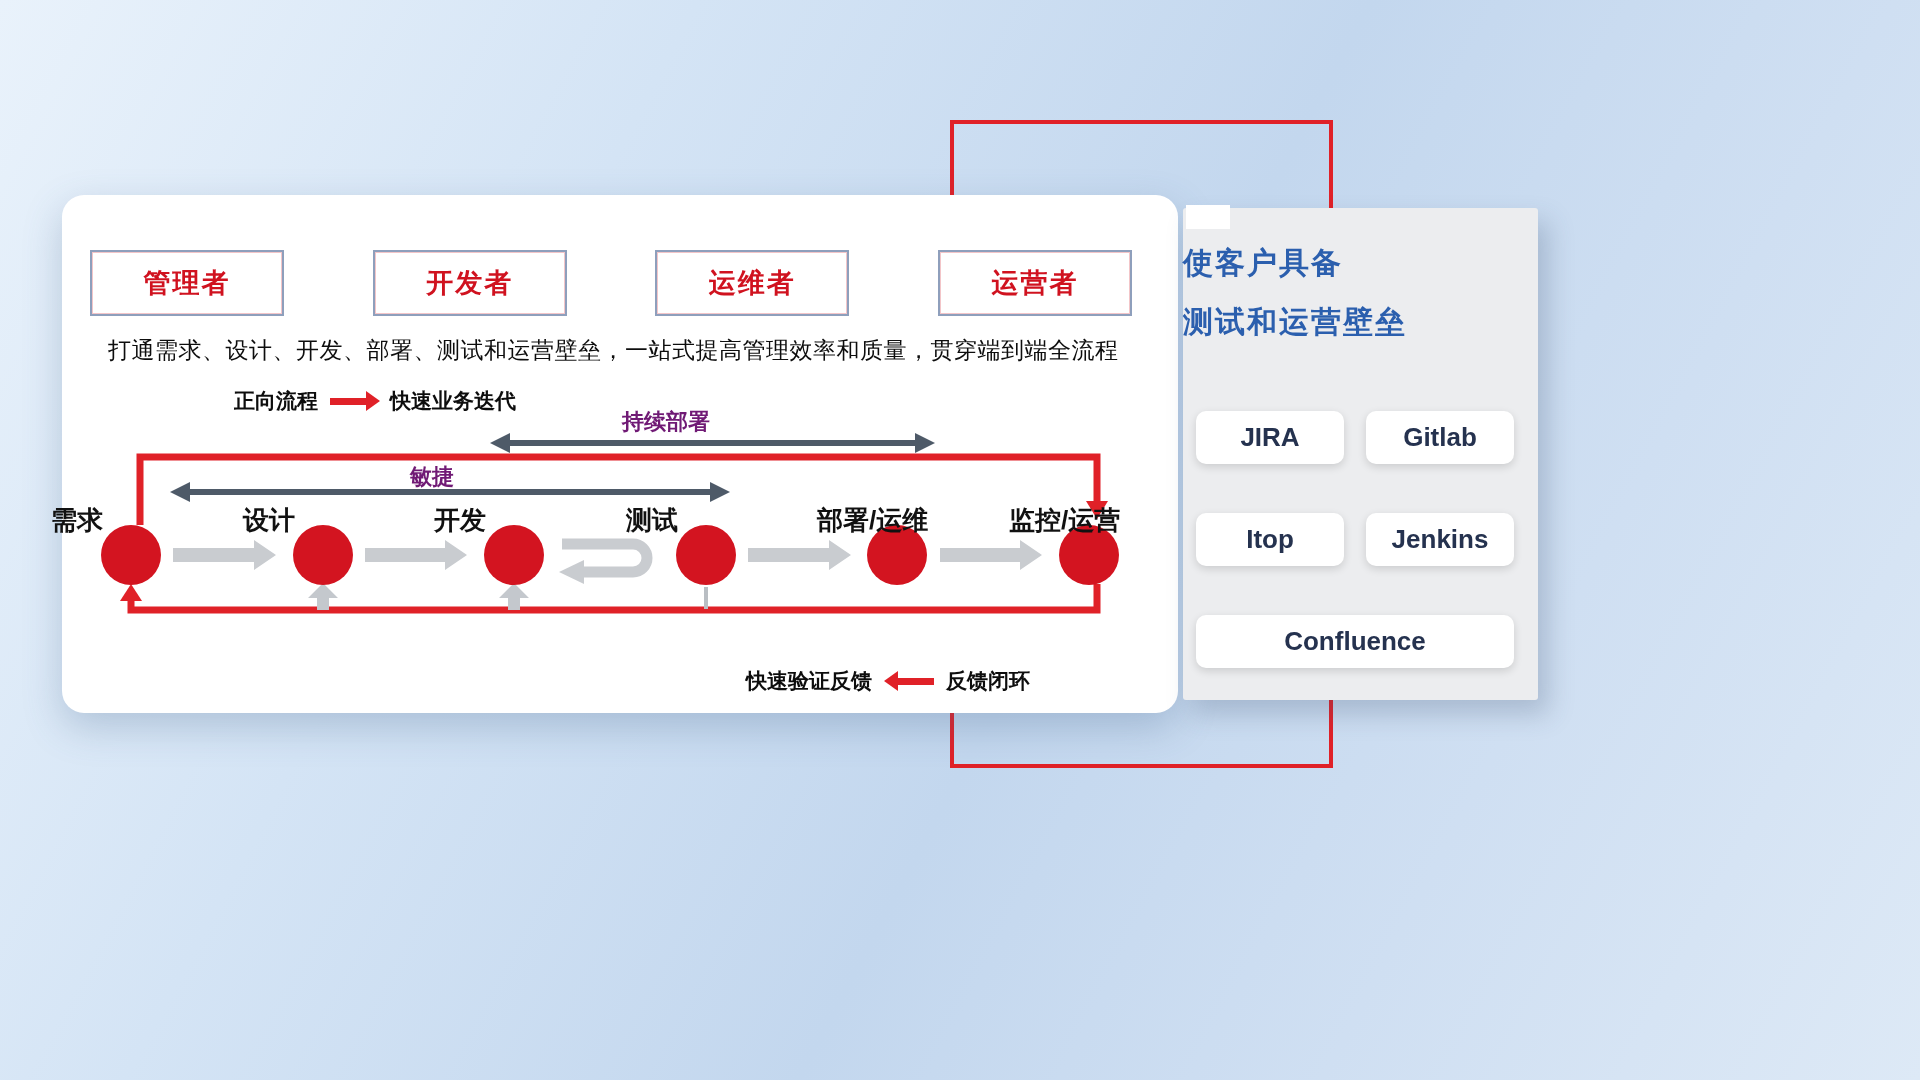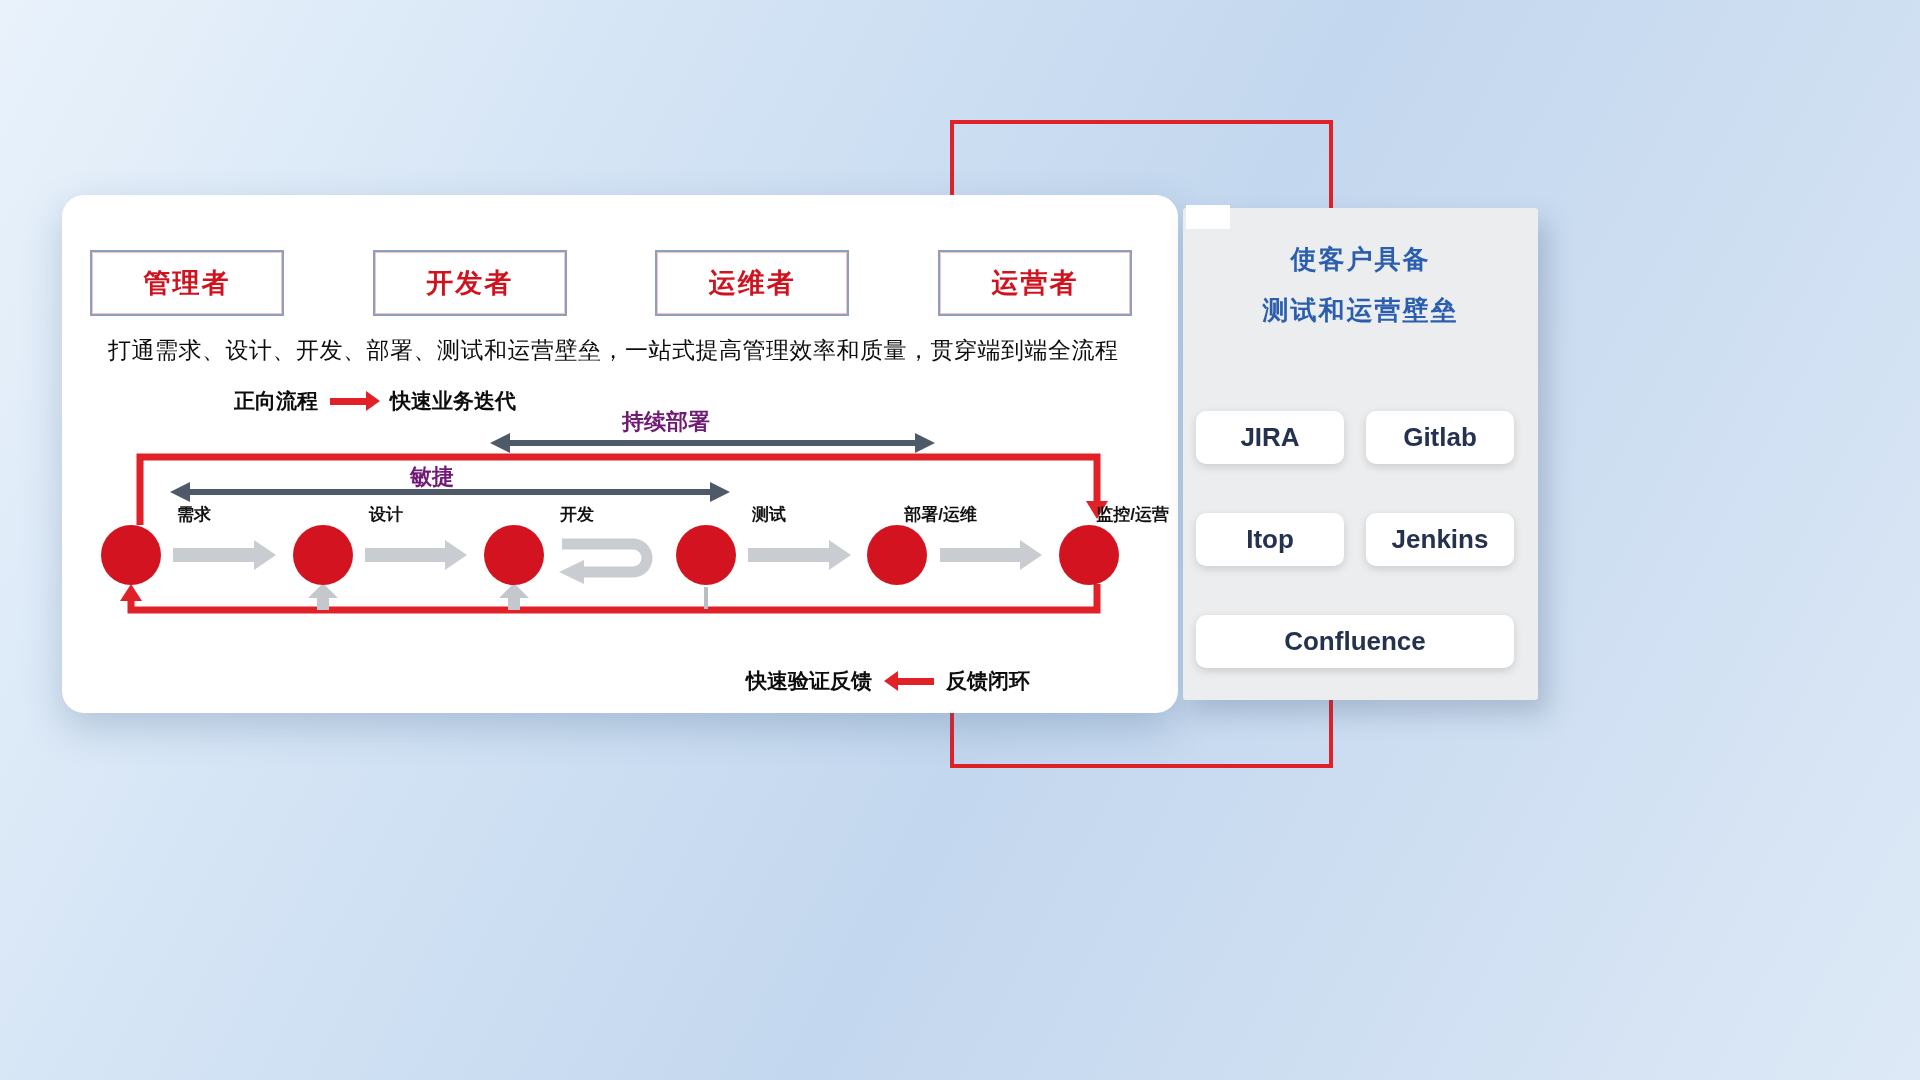--- a/index.html
+++ b/index.html
@@ -44,31 +44,31 @@
   .arrow-left { width:36px; height:7px; background:#e02128; position:relative; margin:0 12px 0 26px; }
   .arrow-left::before {
     content:""; position:absolute; right:100%; top:50%; transform:translateY(-50%);
     border-right:14px solid #e02128; border-top:10px solid transparent; border-bottom:10px solid transparent;
   }
   .arrow-label { position:absolute; text-align:left; color:#701a75; font-size:22px; font-weight:700; }
   .label-deploy { left:560px; top:212px; width:160px; }
   .label-agile  { left:348px; top:267px; width:100px; }
   .flow-svg { position:absolute; left:0; top:0; width:1116px; height:518px; }
   .node-label {
-    position:absolute; top:308px; width:160px; text-align:right;
-    color:#111; font-size:17px; font-weight:600;
+    position:absolute; top:308px; width:160px; text-align:left;
+    color:#111; font-size:26px; font-weight:600;
   }
   
   .panel-notch { position:absolute; left:1186px; top:205px; width:44px; height:24px; background:#ffffff; z-index:4; }
   .side-panel {
     position:absolute; left:1183px; top:208px; width:355px; height:492px;
     background:#ecedef; border-radius:3px; z-index:3;
     box-shadow:10px 14px 26px rgba(60,80,110,.25);
   }
-  .panel-title { margin-top:26px; text-align:center; color:#2b5fae; font-weight:700; font-size:26px; line-height:1.95; letter-spacing:2px; }
+  .panel-title { margin-top:26px; text-align:left; color:#2b5fae; font-weight:700; font-size:30px; line-height:1.95; letter-spacing:2px; }
   .tools {
     position:absolute; left:13px; right:24px; top:183px;
     display:grid; grid-template-columns:1fr 1fr; gap:29px 22px;
   }
   .tool-btn {
     height:53px; background:#ffffff; border-radius:10px;
     display:flex; align-items:center; justify-content:center;
     color:#25324f; font-size:26px; font-weight:700;
     box-shadow:0 3px 9px rgba(0,0,0,.14);
     margin-top:20px;

